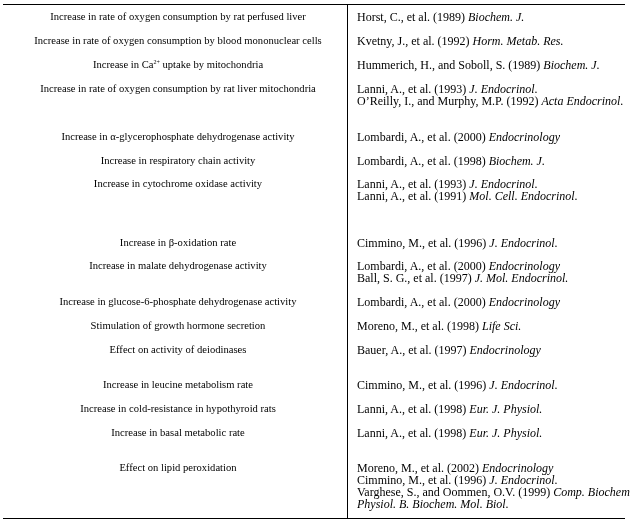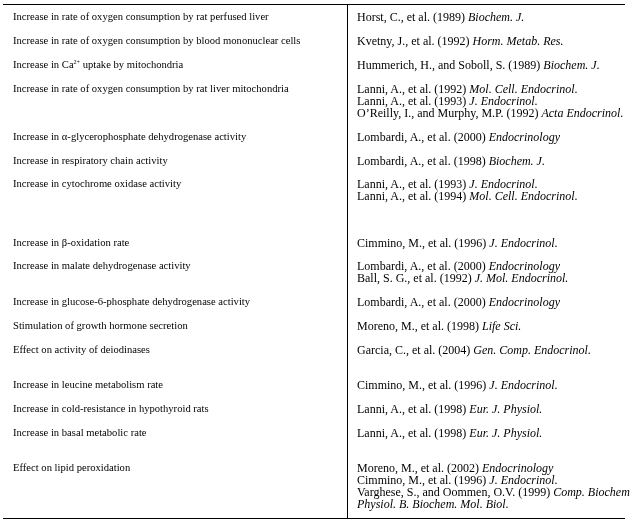--- a/index.html
+++ b/index.html
@@ -37,20 +37,21 @@
     left: 0;
     width: 630px;
   }
   .effect {
     position: absolute;
     left: 13px;
     width: 330px;
     font-size: 10.6px;
     line-height: 12px;
     white-space: nowrap;
+    text-align: center;
   }
   .refs {
     position: absolute;
     left: 357px;
     width: 268px;
     font-size: 12px;
     line-height: 12px;
   }
   .ref {
     display: block;
@@ -90,21 +91,20 @@
   <div class="row" style="top:59px">
     <div class="effect"><span>Increase in Ca</span><sup>2+</sup><span> uptake by mitochondria</span></div>
     <div class="refs">
       <span class="ref"><span>Hummerich, H., and Soboll, S. (1989) </span><span class="journal">Biochem. J.</span></span>
     </div>
   </div>
 
   <div class="row" style="top:83px">
     <div class="effect">Increase in rate of oxygen consumption by rat liver mitochondria</div>
     <div class="refs">
-      <span class="ref"><span>Lanni, A., et al. (1992) </span><span class="journal">Mol. Cell. Endocrinol.</span></span>
       <span class="ref"><span>Lanni, A., et al. (1993) </span><span class="journal">J. Endocrinol.</span></span>
       <span class="ref"><span>O’Reilly, I., and Murphy, M.P. (1992) </span><span class="journal">Acta Endocrinol.</span></span>
     </div>
   </div>
 
   <div class="row" style="top:131px">
     <div class="effect">Increase in α-glycerophosphate dehydrogenase activity</div>
     <div class="refs">
       <span class="ref"><span>Lombardi, A., et al. (2000) </span><span class="journal">Endocrinology</span></span>
     </div>
@@ -114,57 +114,57 @@
     <div class="effect">Increase in respiratory chain activity</div>
     <div class="refs">
       <span class="ref"><span>Lombardi, A., et al. (1998) </span><span class="journal">Biochem. J.</span></span>
     </div>
   </div>
 
   <div class="row" style="top:178px">
     <div class="effect">Increase in cytochrome oxidase activity</div>
     <div class="refs">
       <span class="ref"><span>Lanni, A., et al. (1993) </span><span class="journal">J. Endocrinol.</span></span>
-      <span class="ref"><span>Lanni, A., et al. (1994) </span><span class="journal">Mol. Cell. Endocrinol.</span></span>
+      <span class="ref"><span>Lanni, A., et al. (1991) </span><span class="journal">Mol. Cell. Endocrinol.</span></span>
     </div>
   </div>
 
   <div class="row" style="top:237px">
     <div class="effect">Increase in β-oxidation rate</div>
     <div class="refs">
       <span class="ref"><span>Cimmino, M., et al. (1996) </span><span class="journal">J. Endocrinol.</span></span>
     </div>
   </div>
 
   <div class="row" style="top:260px">
     <div class="effect">Increase in malate dehydrogenase activity</div>
     <div class="refs">
       <span class="ref"><span>Lombardi, A., et al. (2000) </span><span class="journal">Endocrinology</span></span>
-      <span class="ref"><span>Ball, S. G., et al. (1992) </span><span class="journal">J. Mol. Endocrinol.</span></span>
+      <span class="ref"><span>Ball, S. G., et al. (1997) </span><span class="journal">J. Mol. Endocrinol.</span></span>
     </div>
   </div>
 
   <div class="row" style="top:296px">
     <div class="effect">Increase in glucose-6-phosphate dehydrogenase activity</div>
     <div class="refs">
       <span class="ref"><span>Lombardi, A., et al. (2000) </span><span class="journal">Endocrinology</span></span>
     </div>
   </div>
 
   <div class="row" style="top:320px">
     <div class="effect">Stimulation of growth hormone secretion</div>
     <div class="refs">
       <span class="ref"><span>Moreno, M., et al. (1998) </span><span class="journal">Life Sci.</span></span>
     </div>
   </div>
 
   <div class="row" style="top:344px">
     <div class="effect">Effect on activity of deiodinases</div>
     <div class="refs">
-      <span class="ref"><span>Garcia, C., et al. (2004) </span><span class="journal">Gen. Comp. Endocrinol.</span></span>
+      <span class="ref"><span>Bauer, A., et al. (1997) </span><span class="journal">Endocrinology</span></span>
     </div>
   </div>
 
   <div class="row" style="top:379px">
     <div class="effect">Increase in leucine metabolism rate</div>
     <div class="refs">
       <span class="ref"><span>Cimmino, M., et al. (1996) </span><span class="journal">J. Endocrinol.</span></span>
     </div>
   </div>
 

